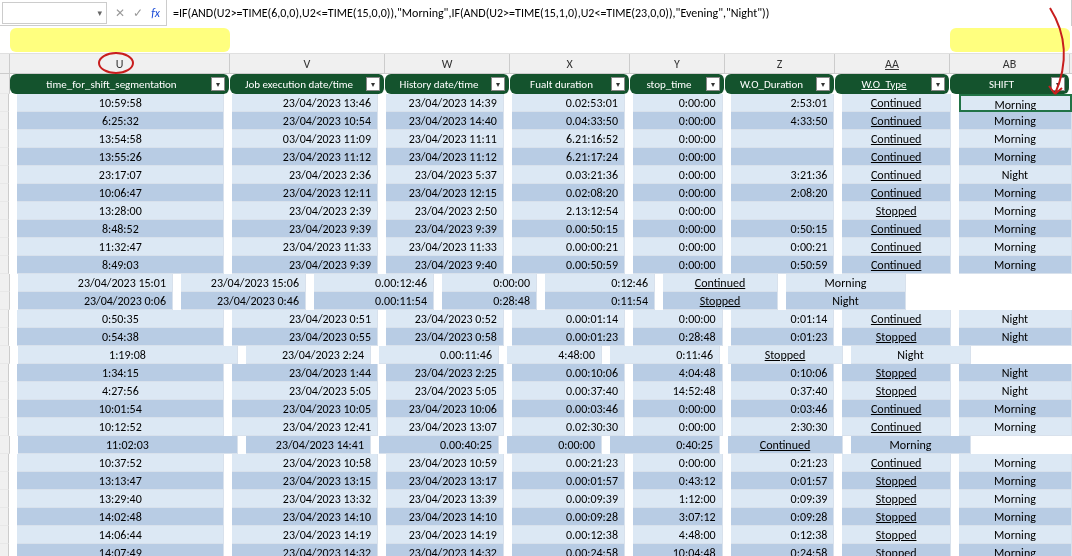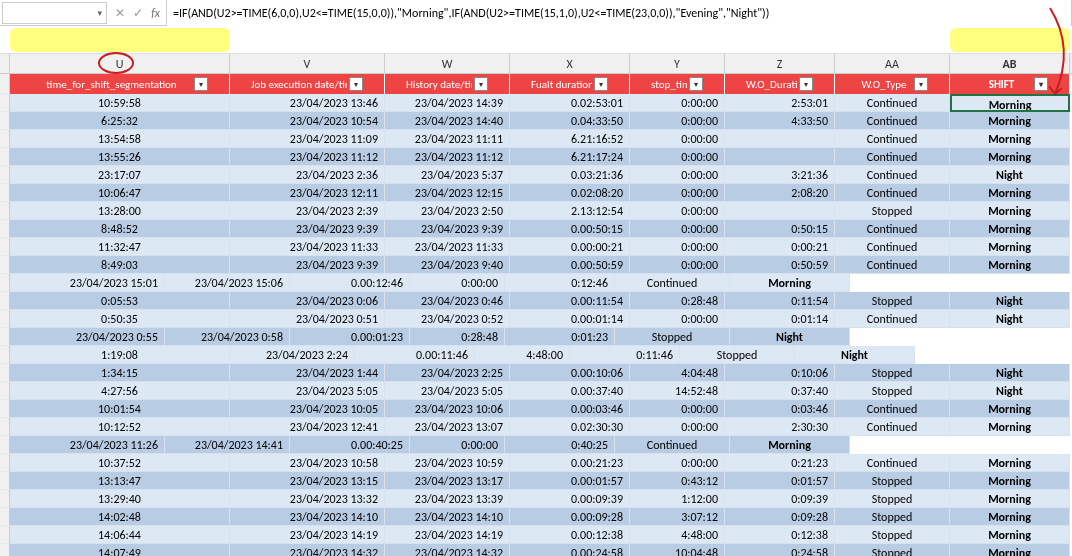--- a/index.html
+++ b/index.html
@@ -2,52 +2,52 @@
 <html><head>
 <meta charset="utf-8">
 <style>
 * { margin: 0; padding: 0; box-sizing: border-box; }
 body { font-family: Calibri, Arial, sans-serif; font-size: 12px; background: #fff; overflow: hidden; }
 .formula-bar { display: flex; align-items: center; height: 26px; border-bottom: 1px solid #ccc; background: #fff; }
 .name-box { width: 105px; height: 22px; border: 1px solid #ccc; margin: 2px 2px; display: flex; align-items: center; padding: 0 4px; }
 .name-box-arrow { font-size: 9px; color: #666; margin-left: auto; }
 .fx-controls { display: flex; align-items: center; gap: 8px; padding: 0 6px; color: #999; }
 .fx-controls span { cursor: default; }
-.fx-label { font-style: italic; color: #737373; }
+.fx-label { font-style: italic; color: #1d4ed8; }
 .formula-input { flex: 1; height: 22px; border: 1px solid #ccc; padding: 16px 6px; font-family: Calibri, Arial, sans-serif; font-size: 12px; background: #fff; }
 .spacer { height: 28px; background: #fff; border-bottom: 1px solid #e0e0e0; position: relative; }
 .highlight-u { position: absolute; left: 10px; top: 2px; width: 220px; height: 24px; background: #ffff00; opacity: 0.5; border-radius: 6px; }
 .highlight-ab { position: absolute; right: 2px; top: 2px; width: 120px; height: 24px; background: #ffff00; opacity: 0.5; border-radius: 6px; }
 .col-headers { display: flex; height: 20px; background: #f0f0f0; border-bottom: 1px solid #ccc; position: relative; }
 .row-hdr-space { width: 10px; background: #f0f0f0; border-right: 1px solid #ccc; }
 .col-hdr { border-right: 1px solid #ccc; text-align: center; line-height: 20px; color: #333; font-size: 12px; }
 .table-headers { display: flex; height: 20px; }
-.th { background: #ef4444; color: #fff; border-right: 1px solid #fff; display: flex; align-items: center; justify-content: flex-end; padding: 0 21px; font-size: 11px; position: relative; }
+.th { background: #14532d; color: #fff; border-right: 1px solid #fff; display: flex; align-items: center; justify-content: flex-end; padding: 0 4px; font-size: 11px; position: relative; border-radius: 6px; }
 .th-label { flex: 1; text-align: center; white-space: nowrap; overflow: hidden; }
 .filter-btn { width: 14px; height: 14px; background: #fff; border: 1px solid #888; display: flex; align-items: center; justify-content: center; font-size: 8px; color: #333; margin-left: 2px; flex-shrink: 0; }
 .rows { }
-.row { display: flex; height: 18px; }
+.row { display: flex; height: 18px; gap: 8px; }
 .row-hdr { width: 10px; background: #f0f0f0; border-right: 1px solid #ccc; border-bottom: 1px solid #e8e8e8; font-size: 10px; color: #555; text-align: right; padding-right: 1px; line-height: 18px; overflow: hidden; }
 .cell { border-right: 1px solid #d8e1ec; border-bottom: 1px solid #d8e1ec; padding: 0 6px; line-height: 18px; text-align: right; white-space: nowrap; overflow: hidden; font-size: 12px; color: #000; }
 .cell.center { text-align: center; }
 .row.even .cell { background: #dce8f4; }
 .row.odd .cell { background: #b8cce4; }
 .selected-cell { border: 2px solid #217346; }
 .annotation-circle { position: absolute; border: 2px solid #c81e1e; border-radius: 50%; width: 36px; height: 22px; pointer-events: none; }
 .annotation-arrow { position: absolute; pointer-events: none; }
 
 
 .c-u  { width: 220px; }
 .c-v  { width: 155px; }
 .c-w  { width: 125px; }
 .c-x  { width: 120px; }
 .c-y  { width: 95px; }
 .c-z  { width: 110px; }
-.c-aa { width: 115px; }
-.c-ab { width: 120px; font-weight: bold; }
+.c-aa { width: 115px; text-decoration: underline; }
+.c-ab { width: 120px; }
 </style>
 </head>
 <body>
 
 <div class="formula-bar">
   <div class="name-box">
     <span></span>
     <span class="name-box-arrow">▾</span>
   </div>
   <div class="fx-controls">
@@ -131,21 +131,21 @@
       <div class="cell c-w">23/04/2023 14:40</div>
       <div class="cell c-x">0.04:33:50</div>
       <div class="cell c-y">0:00:00</div>
       <div class="cell c-z">4:33:50</div>
       <div class="cell c-aa center">Continued</div>
       <div class="cell c-ab center">Morning</div>
     </div>
     <div class="row even">
       <div class="row-hdr"></div>
       <div class="cell c-u center">13:54:58</div>
-      <div class="cell c-v">23/04/2023 11:09</div>
+      <div class="cell c-v">03/04/2023 11:09</div>
       <div class="cell c-w">23/04/2023 11:11</div>
       <div class="cell c-x">6.21:16:52</div>
       <div class="cell c-y">0:00:00</div>
       <div class="cell c-z"></div>
       <div class="cell c-aa center">Continued</div>
       <div class="cell c-ab center">Morning</div>
     </div>
     <div class="row odd">
       <div class="row-hdr"></div>
       <div class="cell c-u center">13:55:26</div>
@@ -228,21 +228,20 @@
       <div class="cell c-v">23/04/2023 15:01</div>
       <div class="cell c-w">23/04/2023 15:06</div>
       <div class="cell c-x">0.00:12:46</div>
       <div class="cell c-y">0:00:00</div>
       <div class="cell c-z">0:12:46</div>
       <div class="cell c-aa center">Continued</div>
       <div class="cell c-ab center">Morning</div>
     </div>
     <div class="row odd">
       <div class="row-hdr"></div>
-      <div class="cell c-u center">0:05:53</div>
       <div class="cell c-v">23/04/2023 0:06</div>
       <div class="cell c-w">23/04/2023 0:46</div>
       <div class="cell c-x">0.00:11:54</div>
       <div class="cell c-y">0:28:48</div>
       <div class="cell c-z">0:11:54</div>
       <div class="cell c-aa center">Stopped</div>
       <div class="cell c-ab center">Night</div>
     </div>
     <div class="row even">
       <div class="row-hdr"></div>
@@ -250,20 +249,21 @@
       <div class="cell c-v">23/04/2023 0:51</div>
       <div class="cell c-w">23/04/2023 0:52</div>
       <div class="cell c-x">0.00:01:14</div>
       <div class="cell c-y">0:00:00</div>
       <div class="cell c-z">0:01:14</div>
       <div class="cell c-aa center">Continued</div>
       <div class="cell c-ab center">Night</div>
     </div>
     <div class="row odd">
       <div class="row-hdr"></div>
+      <div class="cell c-u center">0:54:38</div>
       <div class="cell c-v">23/04/2023 0:55</div>
       <div class="cell c-w">23/04/2023 0:58</div>
       <div class="cell c-x">0.00:01:23</div>
       <div class="cell c-y">0:28:48</div>
       <div class="cell c-z">0:01:23</div>
       <div class="cell c-aa center">Stopped</div>
       <div class="cell c-ab center">Night</div>
     </div>
     <div class="row even">
       <div class="row-hdr"></div>
@@ -314,21 +314,21 @@
       <div class="cell c-v">23/04/2023 12:41</div>
       <div class="cell c-w">23/04/2023 13:07</div>
       <div class="cell c-x">0.02:30:30</div>
       <div class="cell c-y">0:00:00</div>
       <div class="cell c-z">2:30:30</div>
       <div class="cell c-aa center">Continued</div>
       <div class="cell c-ab center">Morning</div>
     </div>
     <div class="row odd">
       <div class="row-hdr"></div>
-      <div class="cell c-v">23/04/2023 11:26</div>
+      <div class="cell c-u center">11:02:03</div>
       <div class="cell c-w">23/04/2023 14:41</div>
       <div class="cell c-x">0.00:40:25</div>
       <div class="cell c-y">0:00:00</div>
       <div class="cell c-z">0:40:25</div>
       <div class="cell c-aa center">Continued</div>
       <div class="cell c-ab center">Morning</div>
     </div>
     <div class="row even">
       <div class="row-hdr"></div>
       <div class="cell c-u center">10:37:52</div>

